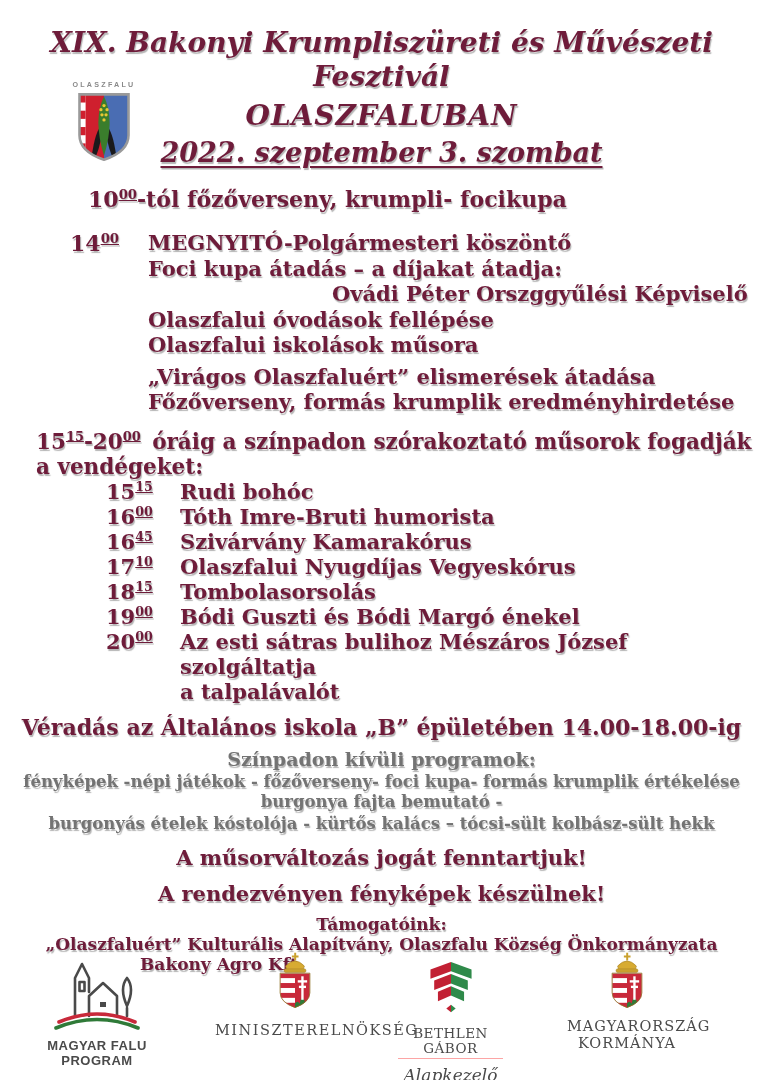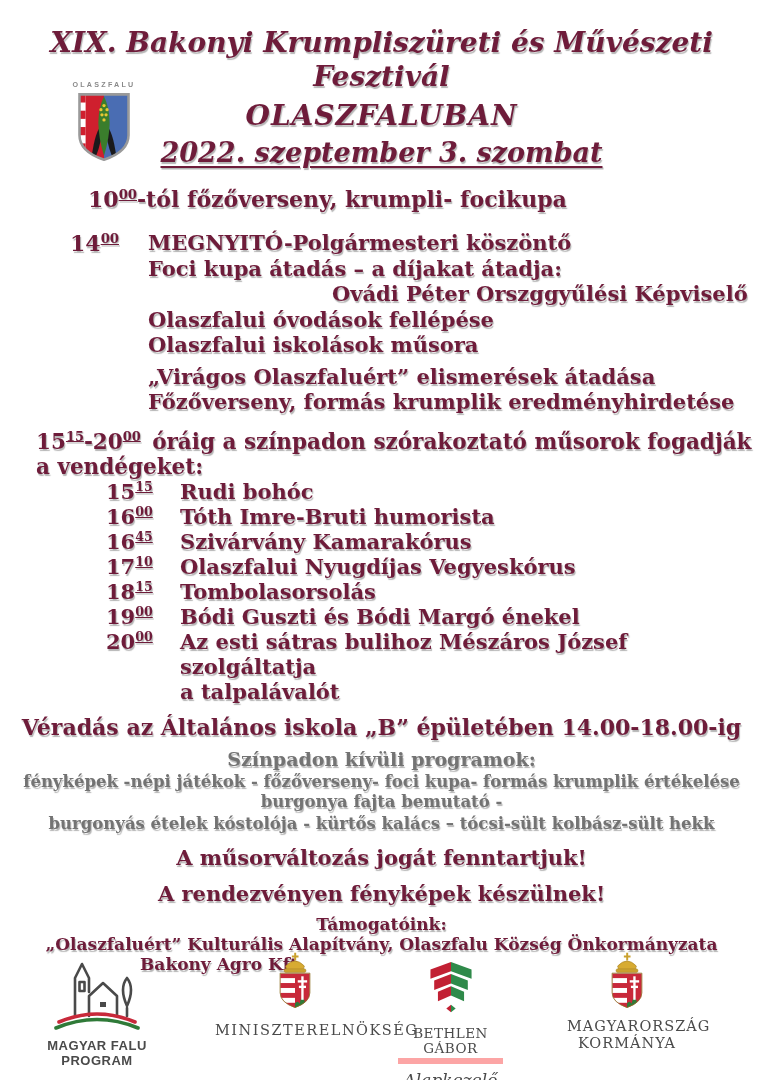--- a/index.html
+++ b/index.html
@@ -47,21 +47,21 @@
   .sponsors .sline3 { text-align:left; padding-left:140px; }
 
   
   .logos { position:absolute; left:0; top:948px; width:763px; height:132px; }
   .logo { position:absolute; text-align:center; color:#4a4a4a; text-shadow:none; }
   .logo-mfp { left:47px; top:8px; width:100px; font-family:"Liberation Sans","DejaVu Sans",sans-serif; }
   .logo-mfp .ltxt { font-size:13px; line-height:15px; font-weight:bold; letter-spacing:0.5px; margin-top:2px; }
   .logo-min { left:215px; top:4px; width:160px; }
   .logo-min .ltxt { font-size:14.5px; line-height:17px; letter-spacing:1.5px; margin-top:8px; font-weight:normal; }
   .logo-bg { left:398px; top:12px; width:105px; }
-  .logo-bg .ltxt  { font-size:13.5px; line-height:15px; letter-spacing:0.5px; margin-top:4px; font-weight:normal; border-bottom:6px solid #fca5a5; display:inline-block; padding-bottom:2px; }
+  .logo-bg .ltxt  { font-size:13.5px; line-height:15px; letter-spacing:0.5px; margin-top:4px; font-weight:normal; border-bottom:1px solid #fca5a5; display:inline-block; padding-bottom:2px; }
   .logo-bg .ltxt2 { font-size:17px; line-height:13px; font-style:italic; margin-top:10px; font-weight:normal; }
   .logo-kor { left:567px; top:4px; width:120px; }
   .logo-kor .ltxt { font-size:14.5px; line-height:17px; letter-spacing:1px; margin-top:4px; font-weight:normal; }
 </style>
 </head>
 <body>
 
 <div class="page">
 
   <div class="crest">

